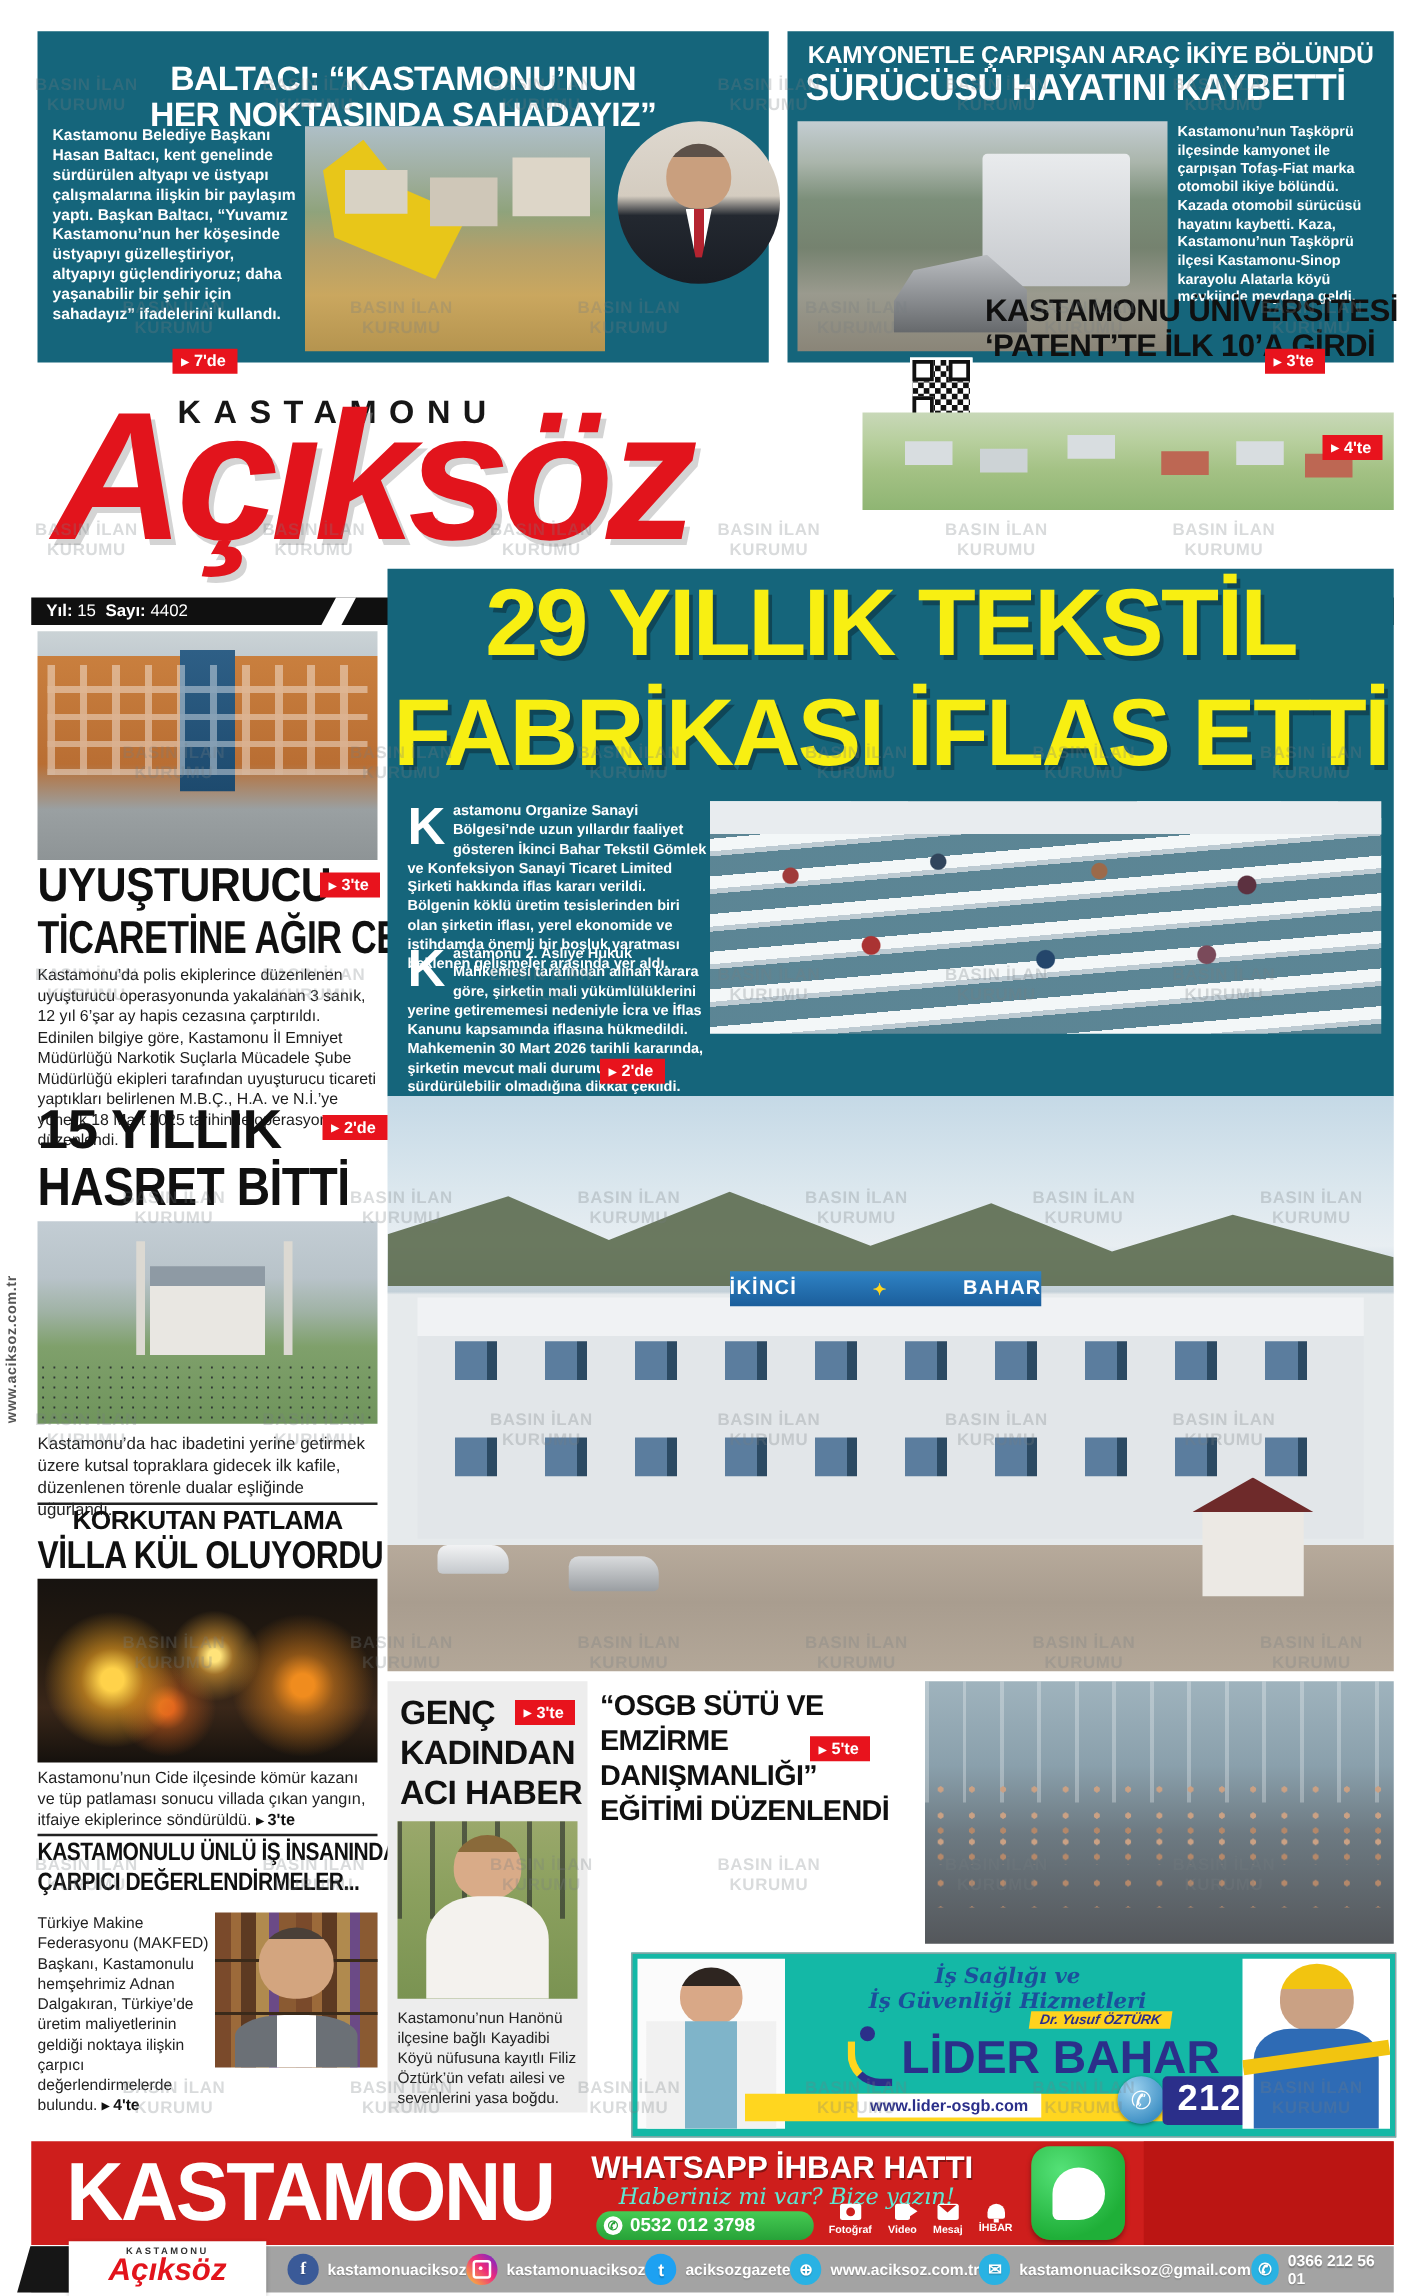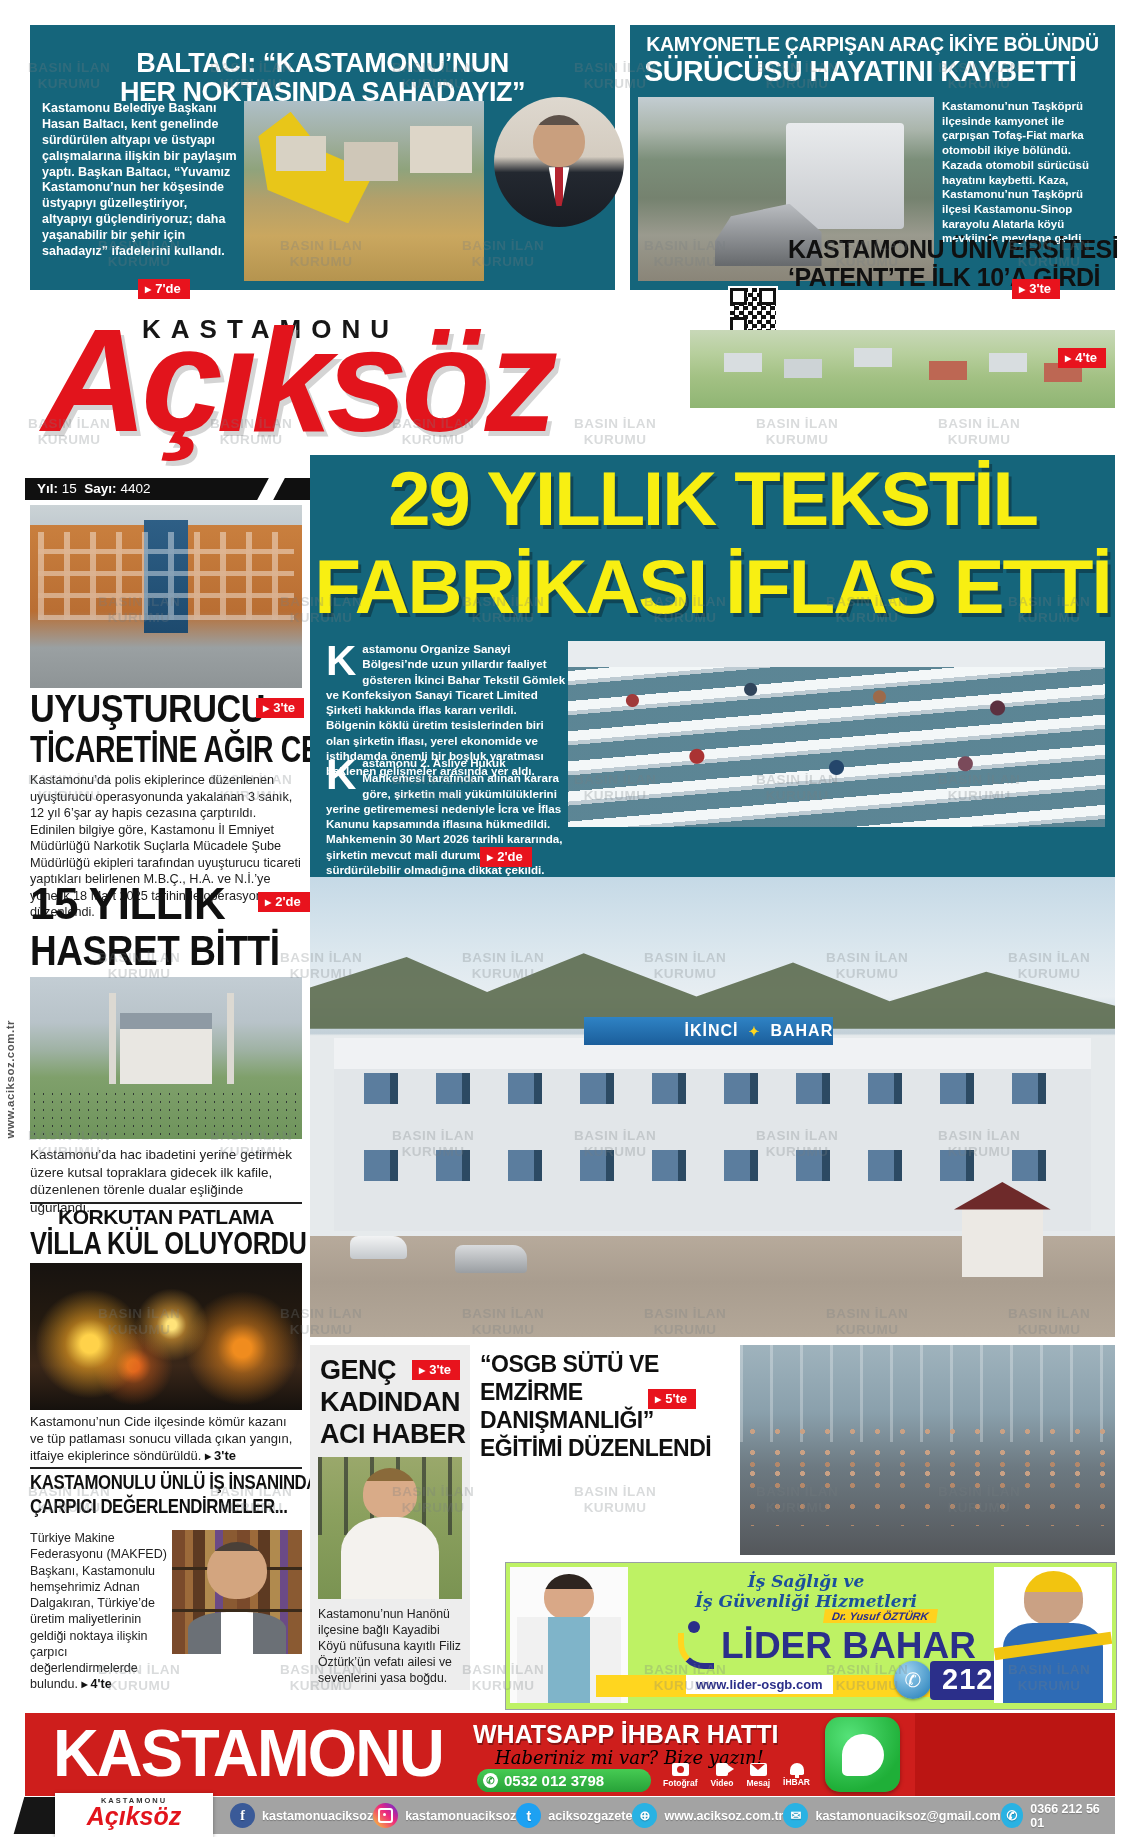--- a/index.html
+++ b/index.html
@@ -91,21 +91,21 @@
       linear-gradient(180deg,#e8ecef 0 14%,transparent 14%),
       repeating-linear-gradient(175deg,rgba(255,255,255,.95) 0 10px,rgba(208,214,220,.9) 10px 14px,rgba(150,160,170,.55) 14px 30px);}
   .ph-factory{background:linear-gradient(180deg,#c5d9e6 0%,#dbe7ee 16%,#e8eef2 26%,#cfdce4 30%,#c3d0d8 34%,
       #e6eaec 34.5%,#e6eaec 78%,#b7aa9b 78%,#a99d8f 88%,#b3a798 100%);}
   .mtn{position:absolute;left:0;top:13%;width:100%;height:20%;background:#5c6b4f;opacity:.9;
       clip-path:polygon(0 100%,0 55%,12% 22%,22% 60%,34% 18%,48% 65%,60% 28%,72% 70%,84% 38%,100% 75%,100% 100%);}
   .bld{position:absolute;left:3%;top:35%;width:94%;height:42%;
       background:linear-gradient(180deg,#f0f2f4 0 16%,#e2e6e9 16% 100%);}
   .win-row{position:absolute;left:4%;height:16%;width:92%;
       background:repeating-linear-gradient(90deg,#5b7d9e 0 26px,#2c4a63 26px 34px,transparent 34px 72px);}
-  .factory-sign{position:absolute;display:flex;align-items:center;justify-content:flex-end;gap:10px;
+  .factory-sign{position:absolute;display:flex;align-items:center;justify-content:space-between;gap:10px;
       background:linear-gradient(180deg,#2f83c5,#1b5e9b);color:#fff;font-weight:bold;font-size:16px;letter-spacing:1px;}
   .sign-star{color:#ffd61f;font-size:13px;}
   .hut{position:absolute;background:#ece9e4;}
   .hut::before{content:"";position:absolute;left:-10%;top:-38%;width:120%;height:40%;background:#6e2a2a;
       clip-path:polygon(0 100%,50% 0,100% 100%);}
   .car{position:absolute;background:linear-gradient(180deg,#d9dbdd,#9a9ea2);border-radius:8px 14px 4px 4px;}
   .ph-woman{background:linear-gradient(180deg,#9aa86b 0%,#8ba05e 40%,#7a9352 100%);}
   .fence{position:absolute;left:0;top:0;width:100%;height:55%;
       background:repeating-linear-gradient(90deg,rgba(35,38,40,.6) 0 4px,transparent 4px 26px);}
   .ph-woman::before{content:"";position:absolute;left:31%;top:8%;width:38%;height:36%;z-index:2;
@@ -122,21 +122,21 @@
       background:linear-gradient(180deg,#2e2520 0 32%,#d9a887 32%);border-radius:50% 50% 46% 46%;}
   .ph-doctor::after{content:"";position:absolute;left:6%;top:37%;width:88%;height:63%;
       background:linear-gradient(90deg,#f1f1f1 0 30%,#7fb4c9 30% 70%,#f1f1f1 70%);}
   .ph-worker{background:#fff;}
   .ph-worker::before{content:"";position:absolute;left:25%;top:3%;width:50%;height:40%;
       background:linear-gradient(180deg,#f2c410 0 38%,#caa184 38%);border-radius:50% 50% 42% 42%;}
   .ph-worker::after{content:"";position:absolute;left:8%;top:41%;width:84%;height:59%;
       background:#2e6bb5;border-radius:30% 30% 0 0;}
   .level{position:absolute;left:0;top:54%;width:100%;height:9%;background:#f2c410;transform:rotate(-8deg);z-index:2;}
   
-  #ad-box{position:absolute;left:505px;top:1562px;width:610px;height:146px;background:#bef264;border:1px solid #9aa0a4;}
+  #ad-box{position:absolute;left:505px;top:1562px;width:610px;height:146px;background:#14b8a6;border:1px solid #9aa0a4;}
   .ad-script{font-family:"DejaVu Serif",serif;font-style:italic;font-weight:bold;color:#1b4f9c;
       font-size:17px;line-height:1.2;text-align:center;}
   .ad-badge{position:absolute;background:#ffd21e;color:#2b2f8a;font-style:italic;font-weight:bold;
       font-size:11px;padding:1px 8px;transform:skewX(-8deg);}
   .ad-brand{position:absolute;font-size:37px;font-weight:bold;color:#2b2f8a;letter-spacing:0px;}
   .ad-band{position:absolute;background:#ffd61f;}
   .ad-site{position:absolute;background:#fff;color:#2b2f8a;font-weight:bold;font-size:13px;padding:2px 10px;}
   .ad-phone{position:absolute;background:#2b2f8a;color:#fff;font-weight:bold;font-size:29px;
       padding:2px 12px 4px;border-radius:4px;letter-spacing:1px;}
   .ad-phone-ic{position:absolute;width:38px;height:38px;border-radius:50%;
@@ -147,21 +147,21 @@
   .ad-fig::after{content:"";position:absolute;left:2px;top:12px;width:30px;height:30px;
       border-left:6px solid #ffd61f;border-bottom:6px solid #2b2f8a;border-radius:0 0 0 26px;}
   
   #banner{position:absolute;left:25px;top:1713px;width:1090px;height:83px;background:#ce1e1c;overflow:hidden;}
   #banner .dark{position:absolute;left:890px;top:0;width:200px;height:83px;background:#bb1513;}
   #banner-brand{position:absolute;left:28px;top:2px;font-size:66px;font-weight:bold;color:#fff;
       letter-spacing:-2px;transform:scaleX(.96);transform-origin:0 50%;}
   #banner-title{position:absolute;left:448px;top:7px;font-size:25px;font-weight:bold;color:#fff;
       text-shadow:1px 2px 0 rgba(0,0,0,.35);white-space:nowrap;text-align:center;}
   #banner-sub{position:absolute;left:470px;top:34px;font-family:"DejaVu Serif",serif;font-style:italic;
-      font-size:18px;color:#000000;}
+      font-size:18px;color:#5eead4;}
   .pill{position:absolute;left:452px;top:56px;width:168px;height:23px;border-radius:12px;
       background:linear-gradient(180deg,#46cb53,#27a238);display:flex;align-items:center;gap:6px;
       padding-left:6px;color:#fff;font-weight:bold;font-size:15px;}
   .pill-ic{width:15px;height:15px;border-radius:50%;background:#fff;color:#27a238;font-size:10px;
       display:flex;align-items:center;justify-content:center;}
   .bicon-row{position:absolute;left:638px;top:50px;display:flex;gap:13px;}
   .bicon{display:flex;flex-direction:column;align-items:center;gap:2px;color:#fff;font-size:8.5px;font-weight:bold;}
   .ico{width:17px;height:13px;background:#fff;border-radius:2px;position:relative;}
   .ico.camera::after{content:"";position:absolute;left:5px;top:3px;width:7px;height:7px;border-radius:50%;background:#ce1e1c;}
   .ico.video{width:12px;}

